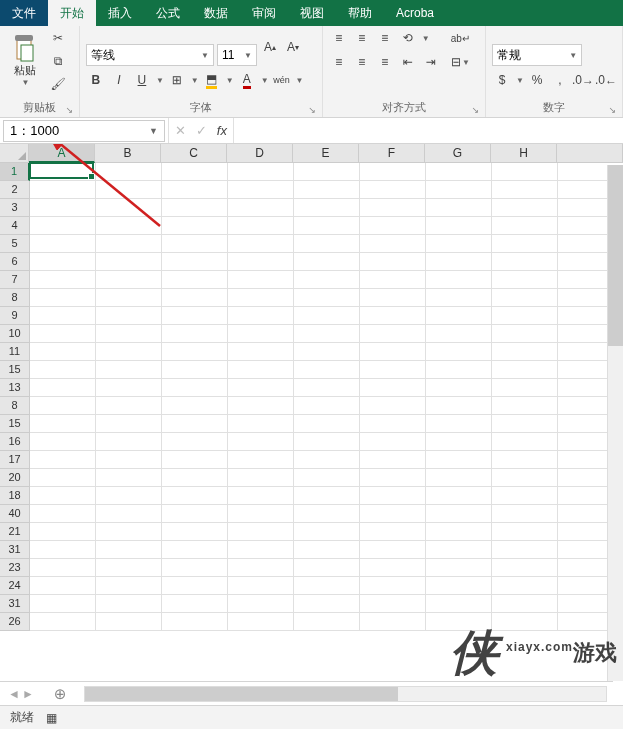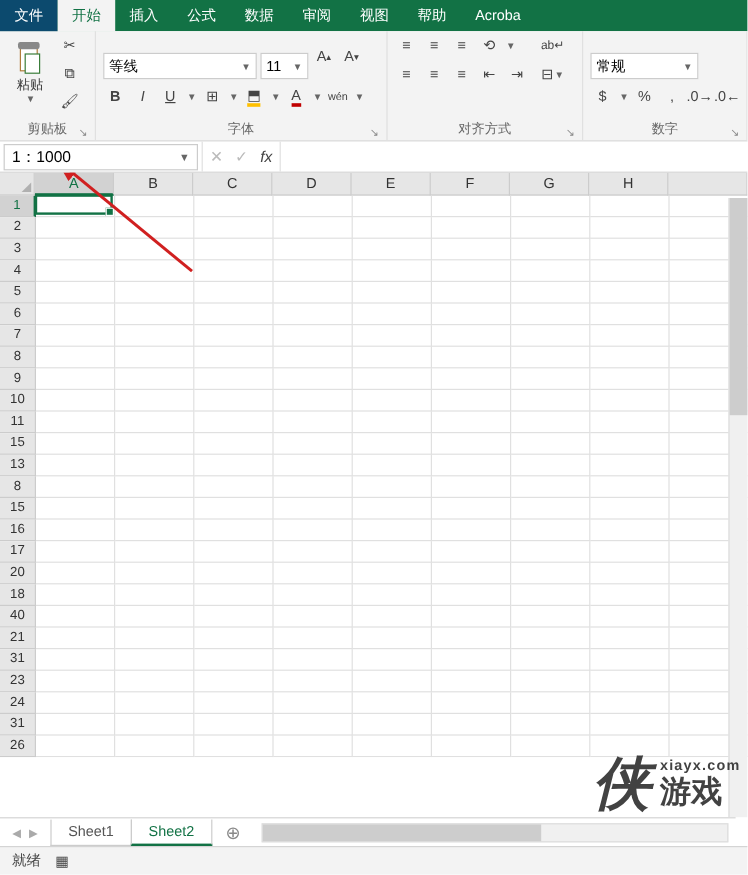--- a/index.html
+++ b/index.html
@@ -64,23 +64,23 @@
 .addsheet { padding: 0 12px; color: #888; font-size: 15px; cursor: pointer; }
 .hscroll { flex:1; height: 16px; margin: 0 6px; background: #f0f0f0; border:1px solid #ddd; position:relative;}
 .hscroll .thumb{ position:absolute; left:0; top:0; bottom:0; width:60%; background:#cdcdcd;}
 
 
 .status { position: absolute; bottom: 0; left: 0; right: 0; height: 24px; border-top: 1px solid #d4d4d4; background: #f3f3f3; display: flex; align-items: center; font-size: 12px; color: #444; padding: 0 10px; gap: 12px; }
 
 
 .watermark { position: absolute; right: 6px; bottom: 44px; display: flex; align-items: center; gap: 8px; color: #222; font-weight: bold; opacity: 0.85; pointer-events:none;}
 .watermark .logo { font-size: 48px; font-style: italic; font-family: Georgia, serif; }
-.watermark .txt { display:flex; flex-direction:column; line-height:1.1;}
+.watermark .txt { display:flex; flex-direction:row; line-height:1.1;text-align:right;}
 .watermark .txt .u { font-size:12px; letter-spacing:1px;}
-.watermark .txt .c { font-size:26px; }
+.watermark .txt .c { font-size:22px; }
 
 
 .vscroll { position:absolute; right:0; top:165px; bottom:48px; width:16px; background:#f0f0f0; border-left:1px solid #ddd;}
 .vscroll .thumb{ position:absolute; top:0; left:0; right:0; height:35%; background:#cdcdcd;}
 </style>
 </head>
 <body>
 
 <div class="tabs">
   <div class="tab file">文件</div>
@@ -556,24 +556,20 @@
 
 <div class="vscroll">
     <div class="thumb"></div>
   </div>
 
 <div class="sheetbar">
   <div class="navbtns">
     <span>◄</span>
     <span>►</span>
   </div>
-  <div id="sheets" style="display:flex">
-      <div class="sheettab">Sheet1</div>
-      <div class="sheettab active">Sheet2</div>
-    </div>
   <span class="addsheet">⊕</span>
   <div class="hscroll">
       <div class="thumb"></div>
     </div>
 </div>
 
 <div class="status">
   <span>就绪</span>
   <span>▦</span>
 </div>

